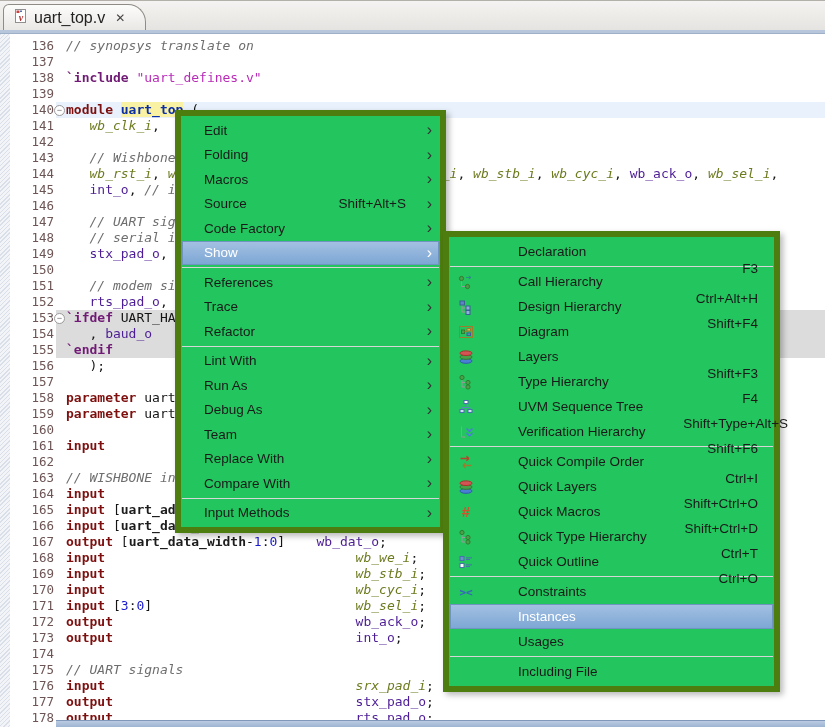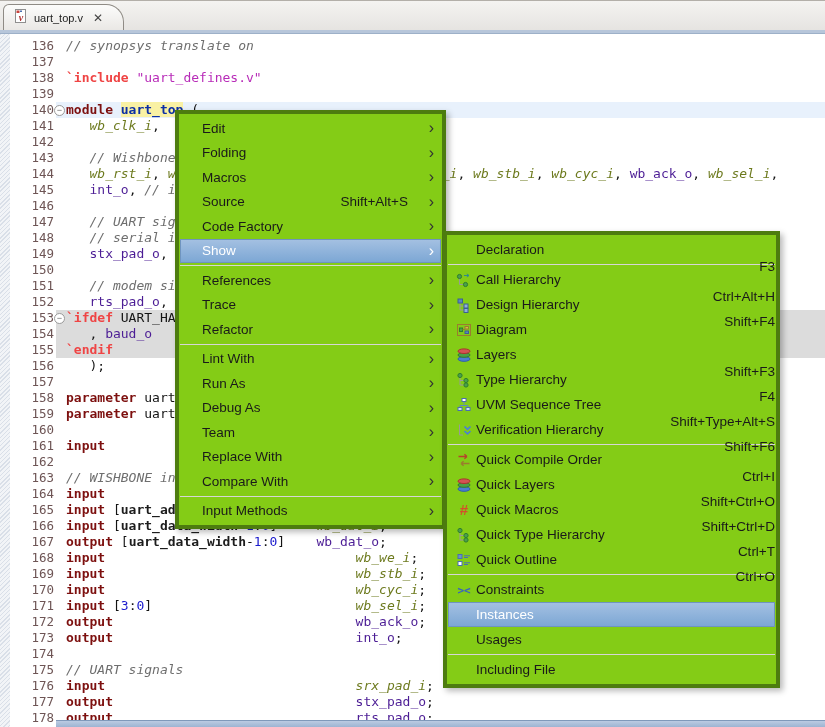--- a/index.html
+++ b/index.html
@@ -5,63 +5,63 @@
   html,body{margin:0;padding:0;}
   body{width:825px;height:727px;font-family:"Liberation Sans",sans-serif;background:#fff;}
   .screen{position:relative;width:825px;height:727px;overflow:hidden;background:#fff;}
 
   
   .tabbar{position:absolute;left:0;top:0;width:825px;height:30px;
           background:linear-gradient(#f4f3f1,#e6e4e1);border-top:1px solid #b3afa9;box-sizing:border-box;}
   .tab{position:absolute;left:3px;top:3px;height:27px;display:flex;align-items:center;gap:6px;
        padding:0 20px 0 9px;background:linear-gradient(#fcfcfb,#e9e7e4);
        border:1px solid #8f8b85;border-bottom:none;border-radius:6px 18px 0 0;box-sizing:border-box;}
-  .tlabel{font-size:11px;color:#222;}
+  .tlabel{font-size:16px;color:#222;}
   .tclose{font-size:12px;color:#444;margin-left:4px;cursor:pointer;}
   .tabstrip{position:absolute;left:0;top:30px;width:825px;height:4px;background:#b7c6da;border-bottom:1px solid #9db0c8;box-sizing:border-box;}
 
   
   .editor{position:absolute;left:0;top:34px;width:825px;height:693px;background:#fff;}
   .hatch{position:absolute;left:0;top:0;width:10px;height:100%;
          background:repeating-linear-gradient(135deg,#d9dfe8 0px,#d9dfe8 1px,#f2f4f7 1px,#f2f4f7 3px);}
   .rowbg{position:absolute;left:56px;right:0;}
   .rowbg.cur{background:#e8f1fc;}
   .rowbg.ifdef{background:#dcdcdc;}
   .gutter{position:absolute;left:16px;top:4px;width:42px;}
   .ln{height:16px;line-height:16px;text-align:right;padding-right:4px;
       font-family:"DejaVu Sans Mono",monospace;font-size:12.5px;color:#6e5555;}
   .foldcol{position:absolute;left:52px;top:4px;width:14px;height:100%;}
   .fold{position:absolute;left:2px;width:9px;height:9px;border:1px solid #9a9a9a;border-radius:50%;
         background:#fff;color:#666;font-size:9px;line-height:8px;text-align:center;cursor:pointer;}
   .code{position:absolute;left:66px;top:4px;right:0;cursor:text;}
   .cl{height:16px;line-height:16px;white-space:pre;font-family:"DejaVu Sans Mono",monospace;font-size:13px;color:#141414;}
   .tok-k{color:#7d100f;font-weight:bold;}
-  .tok-d{color:#ef4444;font-weight:bold;}
+  .tok-d{color:#701a75;font-weight:bold;}
   .tok-c{color:#6e6e6e;font-style:italic;}
   .tok-s{color:#b82cb8;}
   .tok-i{color:#6d7a1e;font-style:italic;}
   .tok-o{color:#4c1d95;}
   .tok-b{color:#1d1d1d;font-weight:bold;}
   .tok-n{color:#1a1acd;}
   .tok-p{color:#141414;}
   .tok-m{color:#0c2fa5;font-weight:bold;background:#f9f1a4;}
 
   .hscroll{position:absolute;left:56px;right:0;bottom:0;height:7px;
            background:linear-gradient(#bccbe2,#9db4d2);border-top:1px solid #8099ba;box-sizing:border-box;cursor:pointer;}
 
   
-  .menu{position:absolute;background:#84cc16;border:4px solid #4d7c0f;box-sizing:border-box;
+  .menu{position:absolute;background:#22c55e;border:6px solid #4d7c0f;box-sizing:border-box;
         padding:2px 1px;box-shadow:3px 3px 6px rgba(0,0,0,.28);z-index:10;}
   .mrow{display:flex;align-items:center;font-size:13.5px;color:#1a1a1a;cursor:pointer;box-sizing:border-box;}
   .menu1 .mrow{height:24.5px;padding-left:22px;}
-  .menu2 .mrow{height:25px;padding-left:6px;}
+  .menu2 .mrow{height:25px;padding-left:6px;gap:40px;}
   .micon{width:20px;height:16px;display:inline-flex;align-items:center;justify-content:center;flex:0 0 20px;margin-right:2px;}
   .mlabel{white-space:nowrap;}
   .msc{margin-left:auto;padding-right:10px;white-space:nowrap;}
-  .menu2 .msc{padding-right:0;margin-top:33px;}
+  .menu2 .msc{padding-right:15px;margin-top:33px;}
   .marr{width:16px;flex:0 0 16px;text-align:right;padding-right:7px;font-size:16px;color:#333;line-height:1;}
   .msep{height:1px;background:#d6d6d6;margin:2px 0;}
   .mrow.sel{background:linear-gradient(#a5c1e2,#7ba6d4);color:#fff;box-shadow:inset 0 0 0 1px #6f94bf;}
   .mrow.sel .marr{color:#fff;}
 </style>
 </head>
 <body>
 
 <div class="screen">
 

